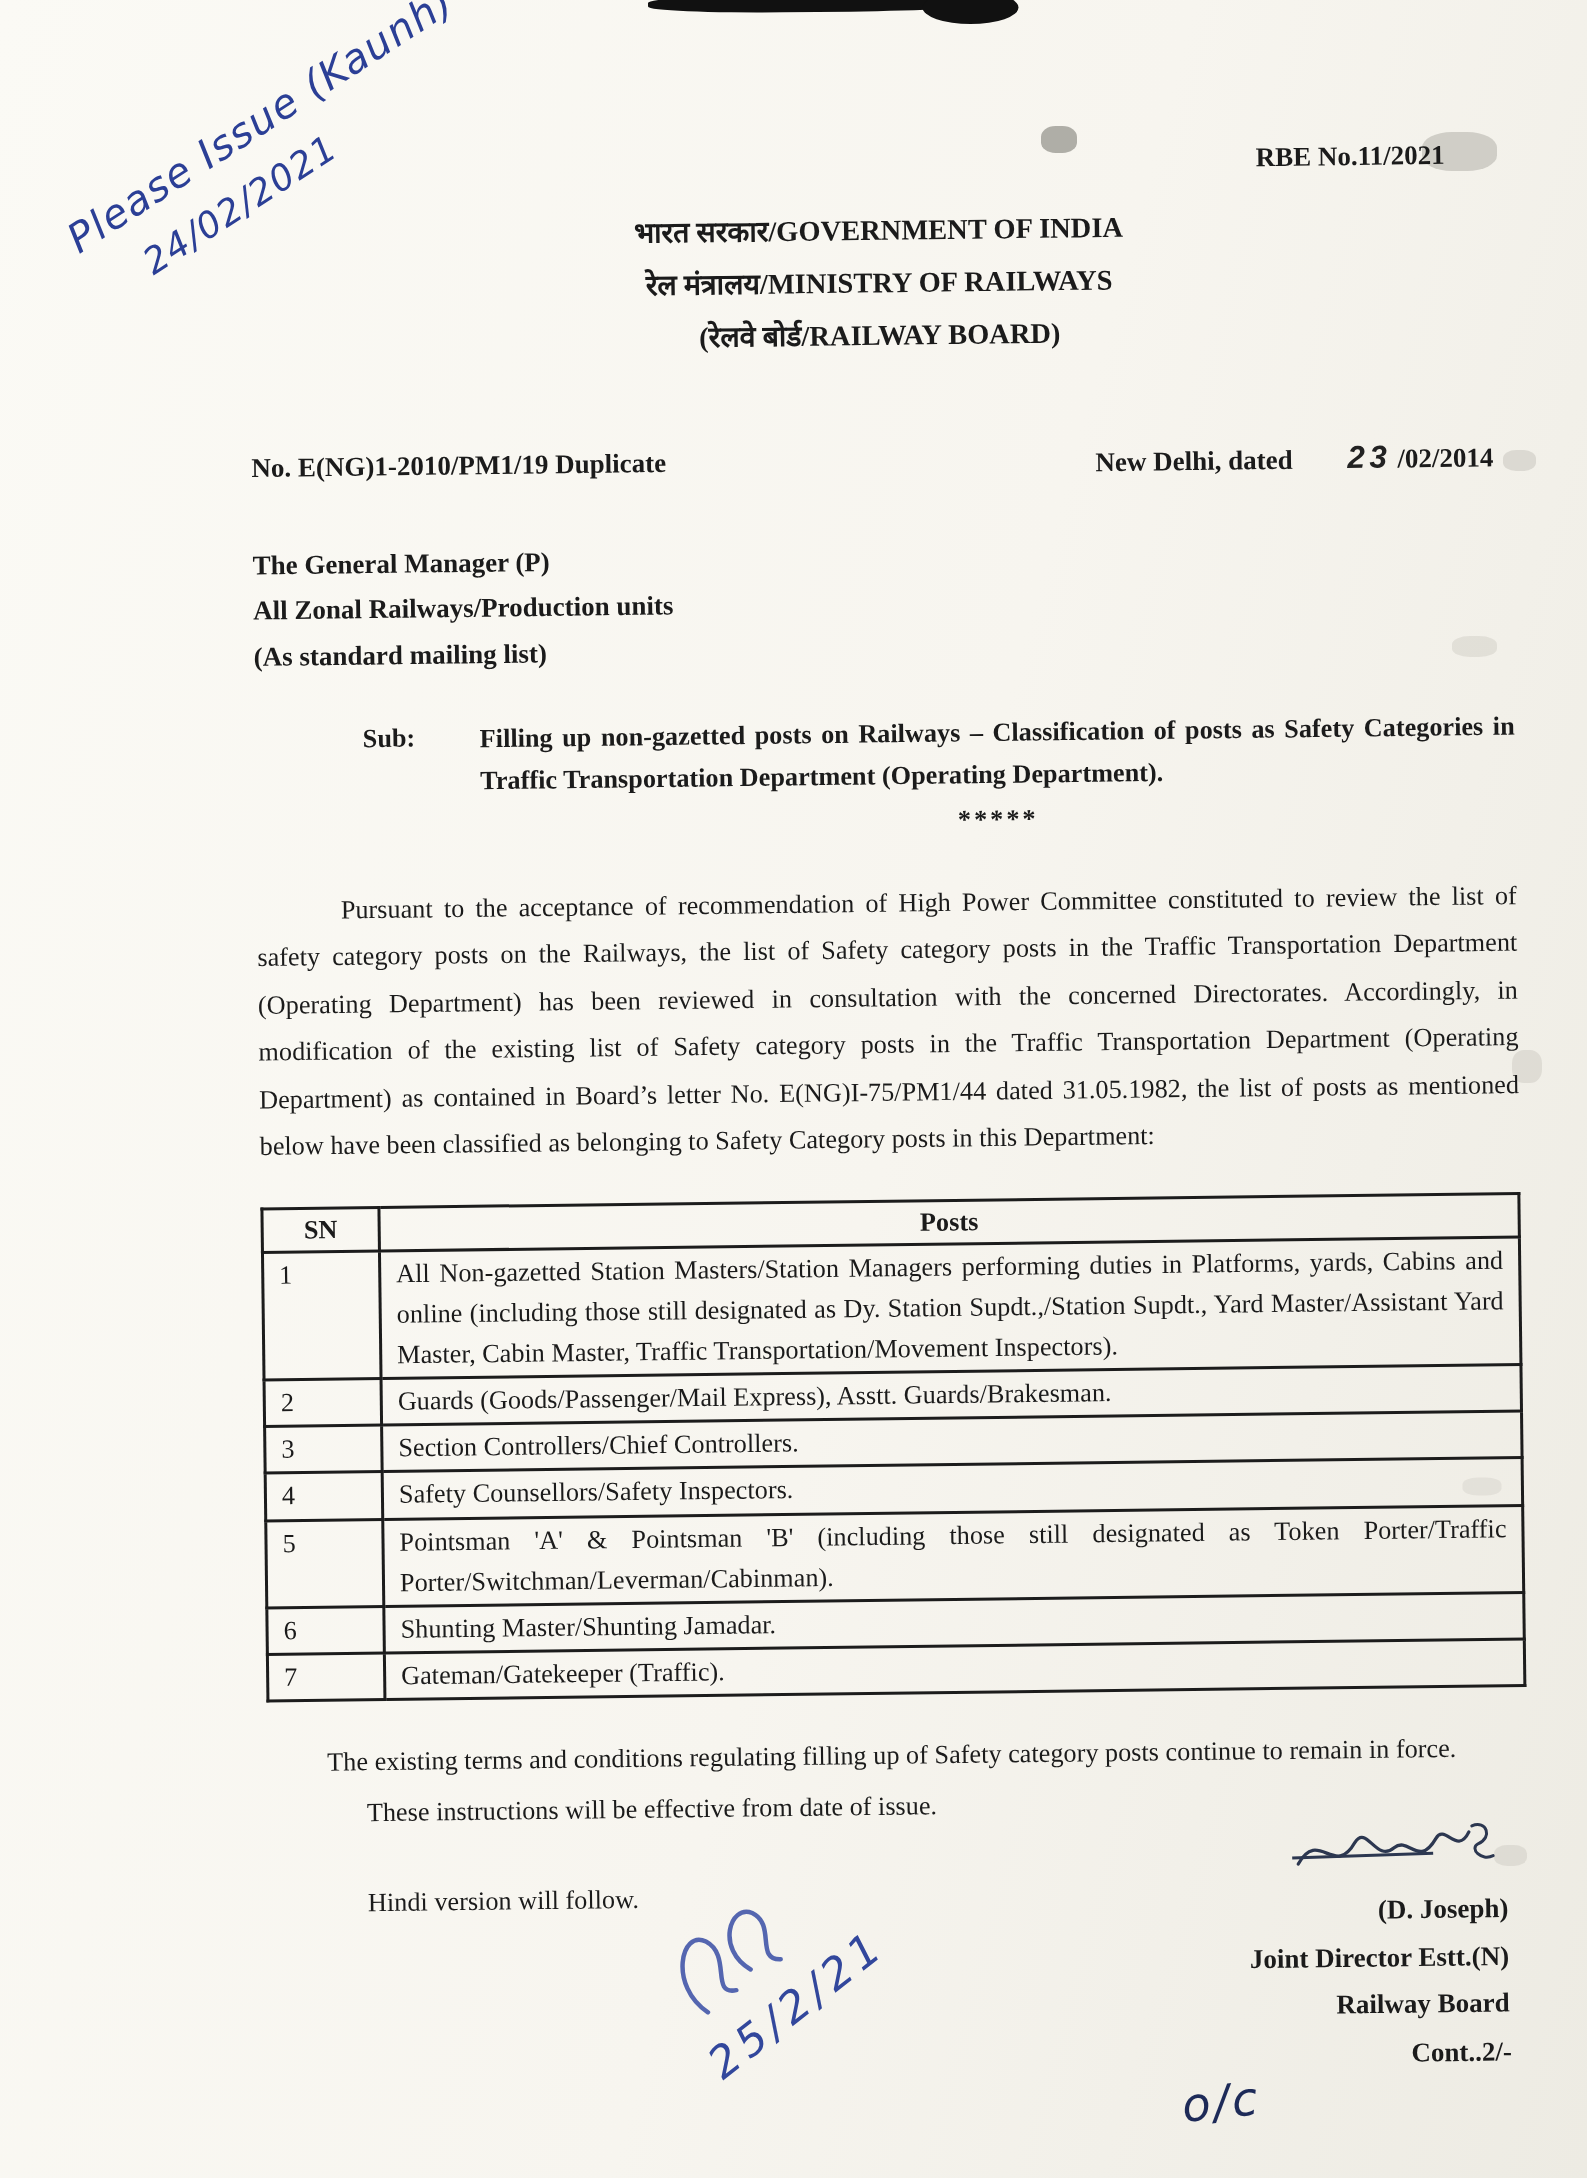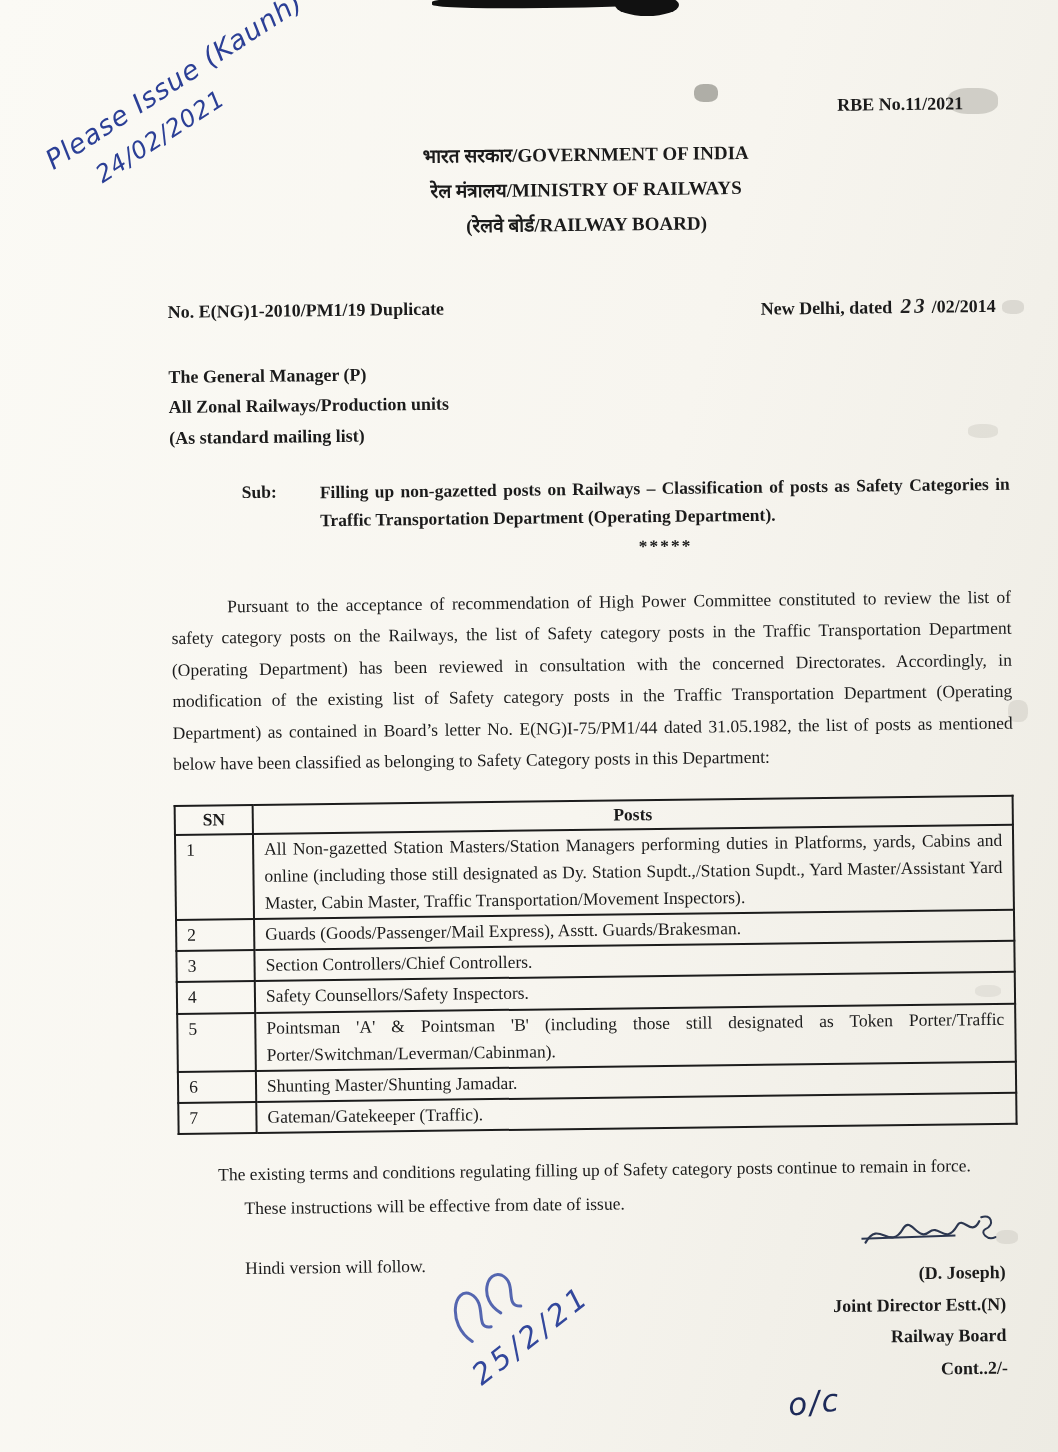--- a/index.html
+++ b/index.html
@@ -29,22 +29,22 @@
   .content{
     position:absolute;left:165px;top:100px;width:840px;
     transform:rotate(-0.7deg);transform-origin:top left;
     font-size:17.5px;line-height:1.55;
   }
   .rbe{ text-align:right;font-weight:bold;font-size:18px;padding-right:42px;margin-bottom:14px;}
   .center-head{text-align:center;font-weight:bold;font-size:19px;line-height:1.85;}
   .ref-row{display:flex;justify-content:space-between;font-weight:bold;font-size:18px;margin-top:52px;}
   .ref-row .date-part{padding-right:12px;}
   .hw-day{
-    font-family:Liberation Serif, serif;font-size:21px;letter-spacing:3px;
-    font-style:italic;color:#222;padding:0 4px;
+    font-family:Liberation Sans, sans-serif;font-size:21px;letter-spacing:3px;
+    font-style:italic;color:#222;padding:0 4px;margin-left:28px;
   }
   .addressee{font-weight:bold;font-size:18px;line-height:1.7;margin-top:30px;}
   .subject{display:flex;margin-top:26px;font-weight:bold;}
   .subject .sub-label{width:78px;flex:0 0 78px;padding-left:72px;box-sizing:content-box;}
   .subject .sub-text{flex:1;text-align:justify;line-height:1.6;}
   .stars{text-align:center;font-weight:bold;letter-spacing:2px;margin-top:2px;}
   .body-para{margin-top:26px;text-align:justify;text-indent:56px;line-height:1.8;}
 
   table.posts{border-collapse:collapse;width:100%;margin-top:24px;}
   table.posts th, table.posts td{

